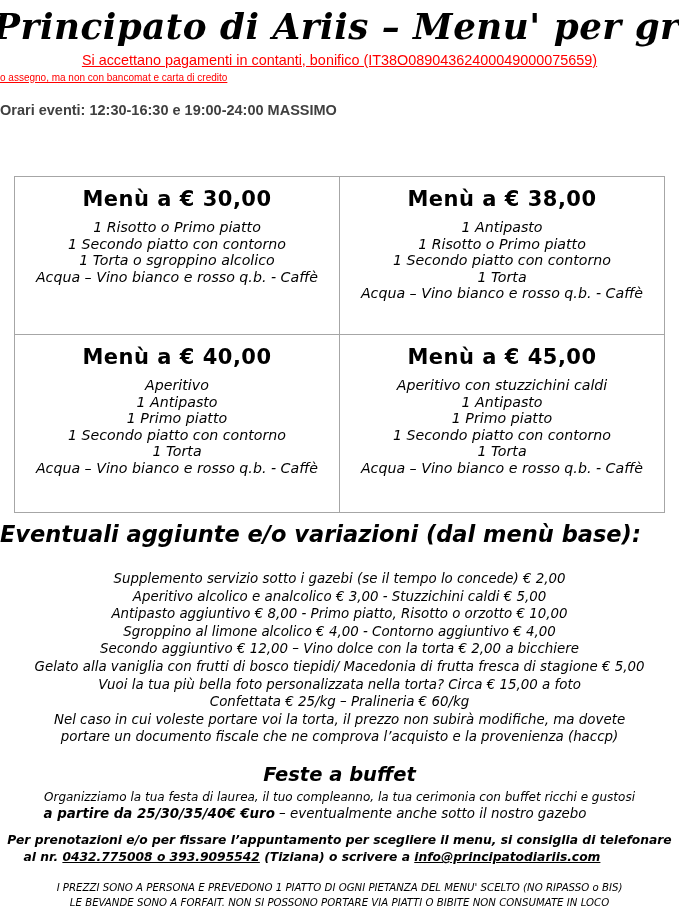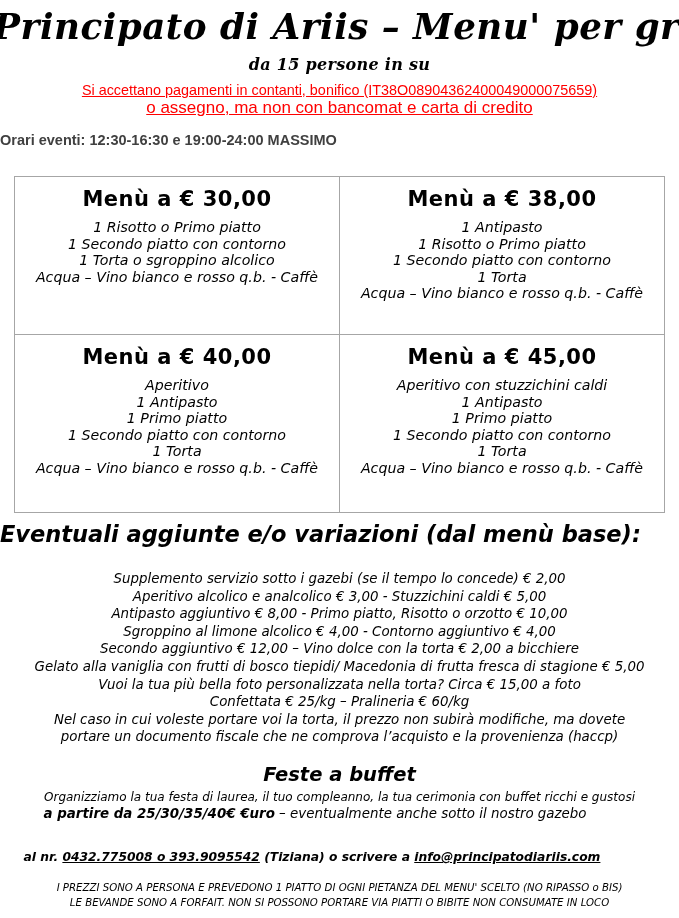--- a/index.html
+++ b/index.html
@@ -48,24 +48,23 @@
     text-align: center;
     color: #ff0000;
     font-family: "Liberation Sans", sans-serif;
     font-size: 14.4px;
     line-height: 18px;
     text-decoration: underline;
     margin-top: 7px;
     white-space: nowrap;
   }
   .pay-line2 {
-    text-align: center;
     color: #ff0000;
     font-family: "Liberation Sans", sans-serif;
-    font-size: 17px;
+    font-size: 10px;
     line-height: 18px;
     text-decoration: underline;
     white-space: nowrap;
   }
   .hours-line {
     text-align: left;
     color: #404040;
     font-family: "Liberation Sans", sans-serif;
     font-weight: bold;
     font-size: 14.5px;
@@ -214,21 +213,20 @@
     line-height: 15px;
   }
   .footer div { white-space: nowrap; }
 </style>
 </head>
 <body>
 
 <div class="page">
 
   <div class="title-script">Principato di Ariis – Menu' per gruppi</div>
-  <div class="subtitle-script">da 15  persone in su</div>
   <div class="pay-line">Si accettano pagamenti in contanti, bonifico (IT38O08904362400049000075659)</div>
   <div class="pay-line2">o assegno, ma non con bancomat e carta di credito</div>
   <div class="hours-line">Orari eventi: 12:30-16:30 e 19:00-24:00 MASSIMO</div>
 
   <table class="menu-table">
     <tbody>
         <tr>
       <td>
         <div class="cell-inner cell-r1">
           <div class="menu-price">Menù a € 30,00</div>
@@ -295,20 +293,21 @@
     <div>Vuoi la tua più bella foto personalizzata nella torta?  Circa € 15,00 a foto</div>
     <div>Confettata € 25/kg – Pralineria € 60/kg</div>
     <div>Nel caso in cui voleste portare voi la torta, il prezzo non subirà modifiche, ma dovete</div>
     <div>portare un documento fiscale che ne comprova l’acquisto e la provenienza (haccp)</div>
   </div>
 
   <div class="buffet-heading">Feste a buffet</div>
   <div class="buffet-line1">Organizziamo la tua festa di laurea, il tuo compleanno, la tua cerimonia con buffet ricchi e gustosi</div>
   <div class="buffet-line2"><span class="bold">a partire da 25/30/35/40€ €uro</span><span> – eventualmente anche sotto il nostro gazebo</span></div>
 
+  <div class="contact-line1">Per prenotazioni e/o per fissare l’appuntamento per scegliere il menu, si consiglia di telefonare</div>
   <div class="contact-line2"><span>al nr. </span><span class="ul">0432.775008 o 393.9095542</span><span> (Tiziana) o scrivere a </span><span class="ul">info@principatodiariis.com</span></div>
 
   <div class="footer">
     <div>I PREZZI SONO A PERSONA E PREVEDONO 1 PIATTO DI OGNI PIETANZA DEL MENU' SCELTO (NO RIPASSO o BIS)</div>
     <div>LE BEVANDE SONO A FORFAIT. NON SI POSSONO  PORTARE VIA PIATTI O BIBITE NON CONSUMATE IN LOCO</div>
   </div>
 
 </div>
 
 </body></html>

